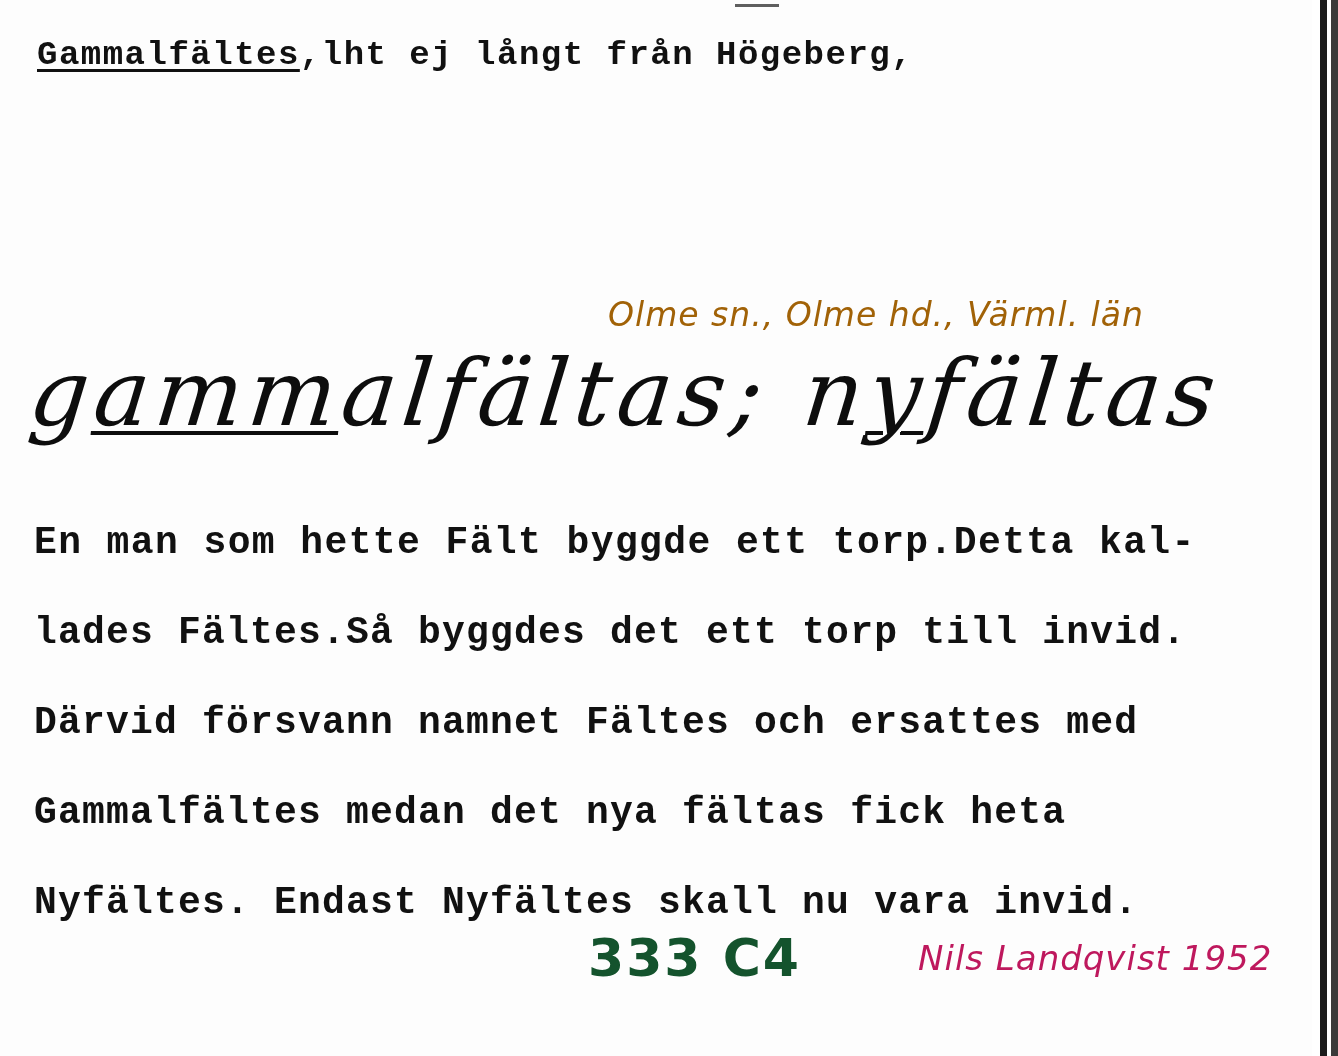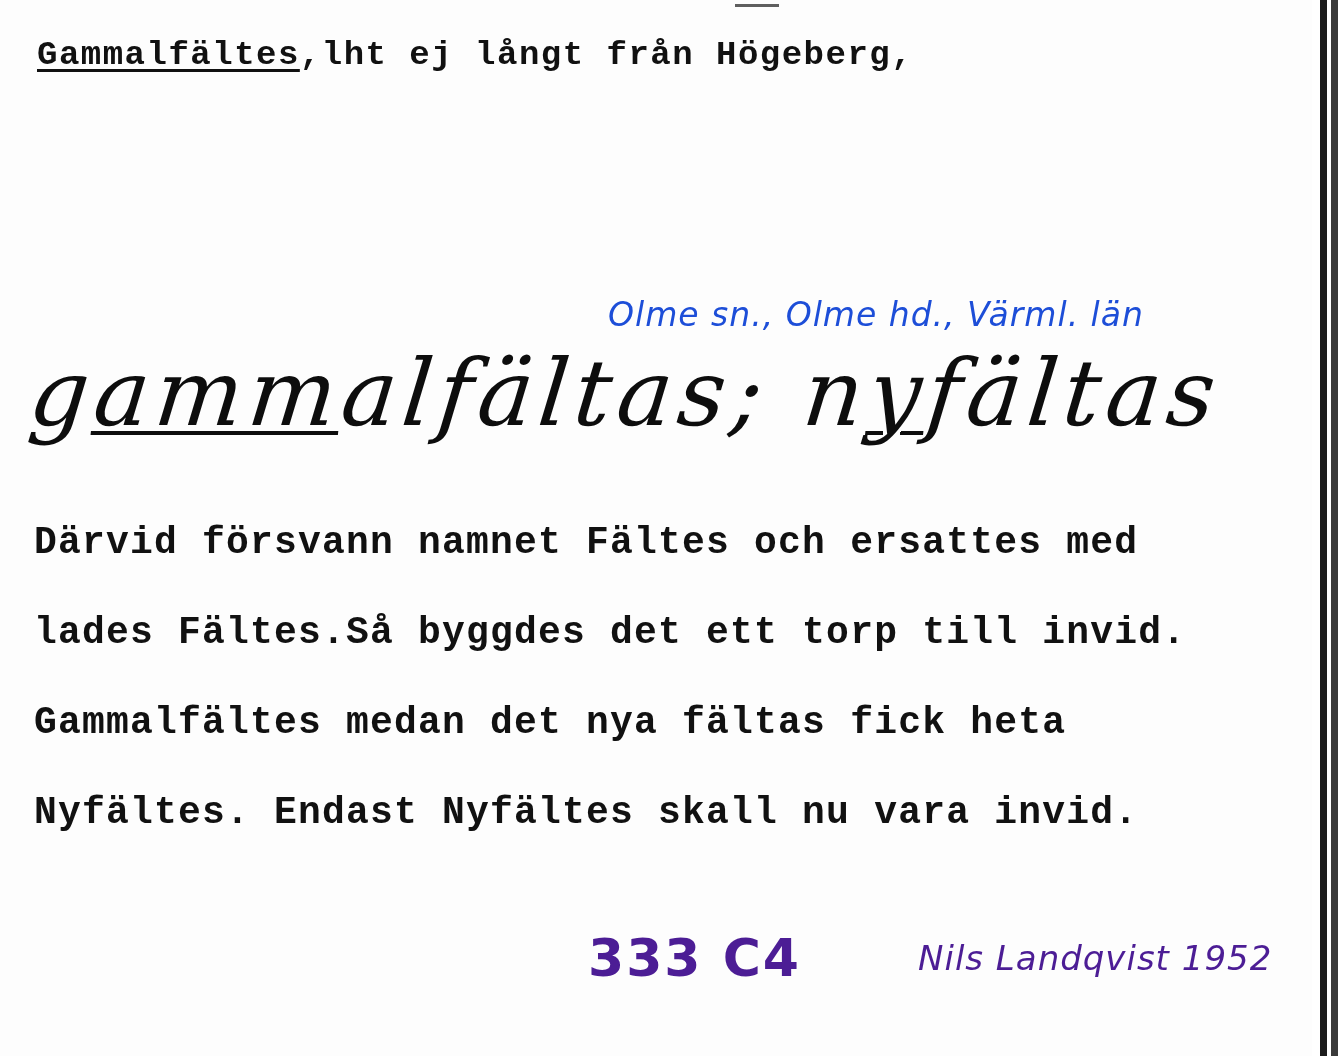--- a/index.html
+++ b/index.html
@@ -73,21 +73,21 @@
   
   .parish {
     position: absolute;
     top: 295px;
     left: 608px;
     font-family: "DejaVu Sans", sans-serif;
     font-size: 33px;
     font-style: italic;
     letter-spacing: 1px;
     white-space: nowrap;
-    color: #1d4ed8;
+    color: #a16207;
   }
 
   
   .phonetic {
     position: absolute;
     top: 340px;
     left: 30px;
     font-family: "DejaVu Serif", serif;
     font-style: italic;
     font-size: 92px;
@@ -120,33 +120,33 @@
 
   
   .code {
     position: absolute;
     top: 928px;
     left: 588px;
     font-family: "DejaVu Sans", sans-serif;
     font-size: 52px;
     font-weight: 700;
     letter-spacing: 2px;
-    color: #4c1d95;
+    color: #14532d;
   }
 
   
   .signature {
     position: absolute;
     top: 938px;
     left: 918px;
     font-family: "DejaVu Sans", sans-serif;
     font-style: italic;
     font-size: 34px;
     letter-spacing: 1px;
-    color: #4c1d95;
+    color: #be185d;
     white-space: nowrap;
   }
 </style>
 </head>
 <body>
 
 <div id="card">
 
   <div class="top-dash"></div>
 
@@ -155,22 +155,23 @@
   </div>
 
   <div class="parish">Olme sn., Olme hd., Värml. län</div>
 
   <div class="phonetic">
     <span>g</span><span class="u">amm</span><span>alfältas;</span>
     <span>n</span><span class="u">y</span><span>fältas</span>
   </div>
 
   <div class="body-block">
+    <div class="line i1">En man som hette Fält byggde ett torp.Detta kal-</div>
+    <div class="line">lades Fältes.Så byggdes det ett torp till invid.</div>
     <div class="line">Därvid försvann namnet Fältes och ersattes med</div>
-    <div class="line">lades Fältes.Så byggdes det ett torp till invid.</div>
     <div class="line">Gammalfältes medan det nya fältas fick heta</div>
     <div class="line">Nyfältes. Endast Nyfältes skall nu vara invid.</div>
   </div>
 
   <div class="code">333 C4</div>
 
   <div class="signature">Nils Landqvist 1952</div>
 
   <div class="scan-edge">
     <div class="bar"></div>

